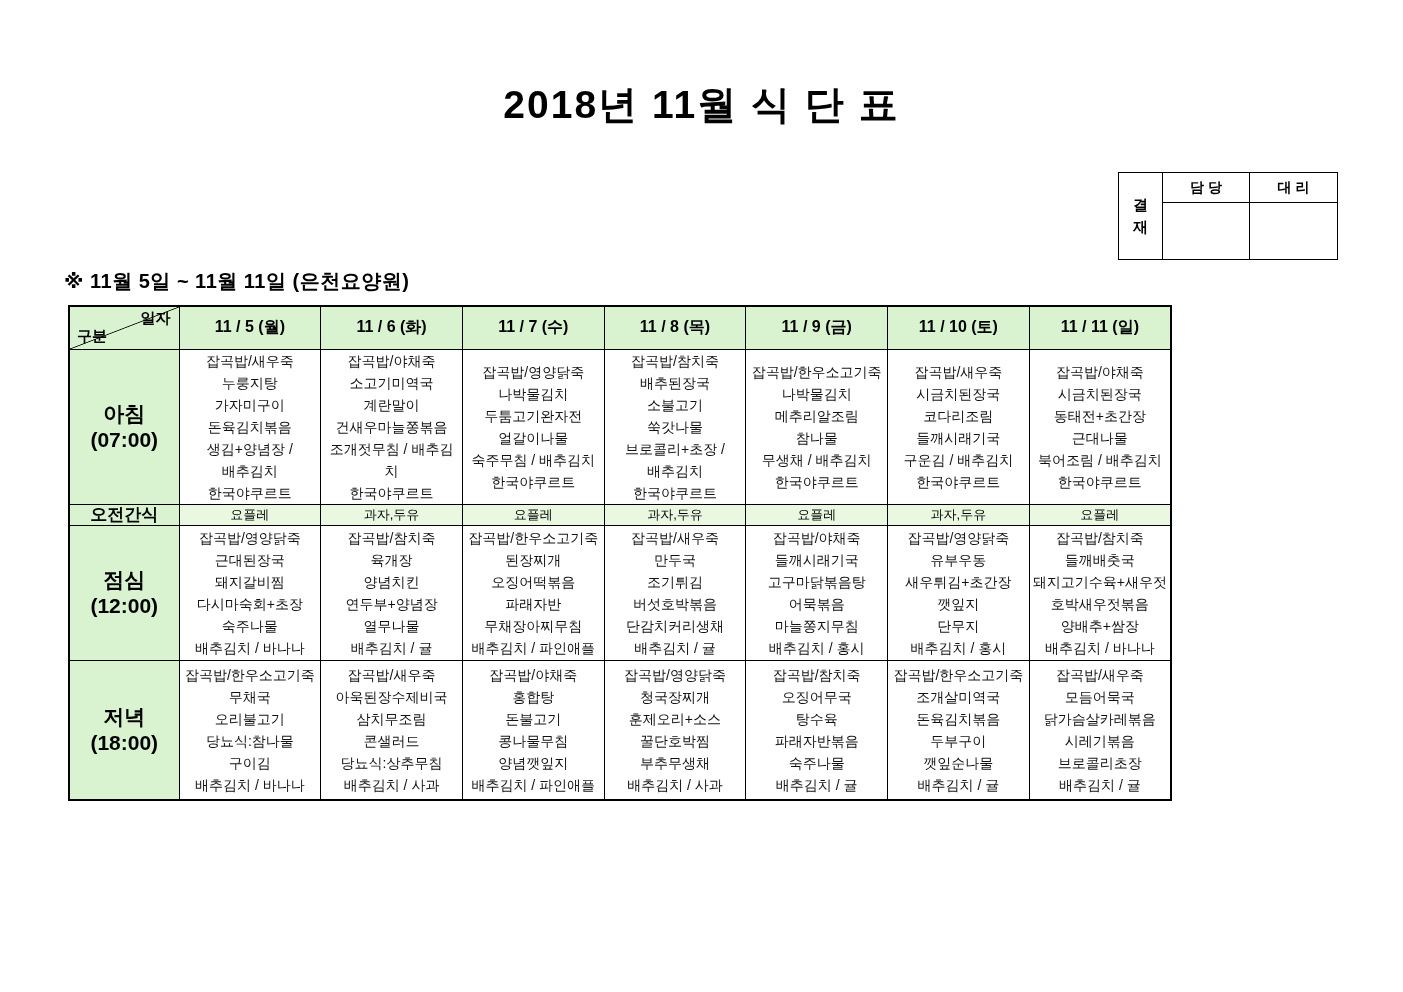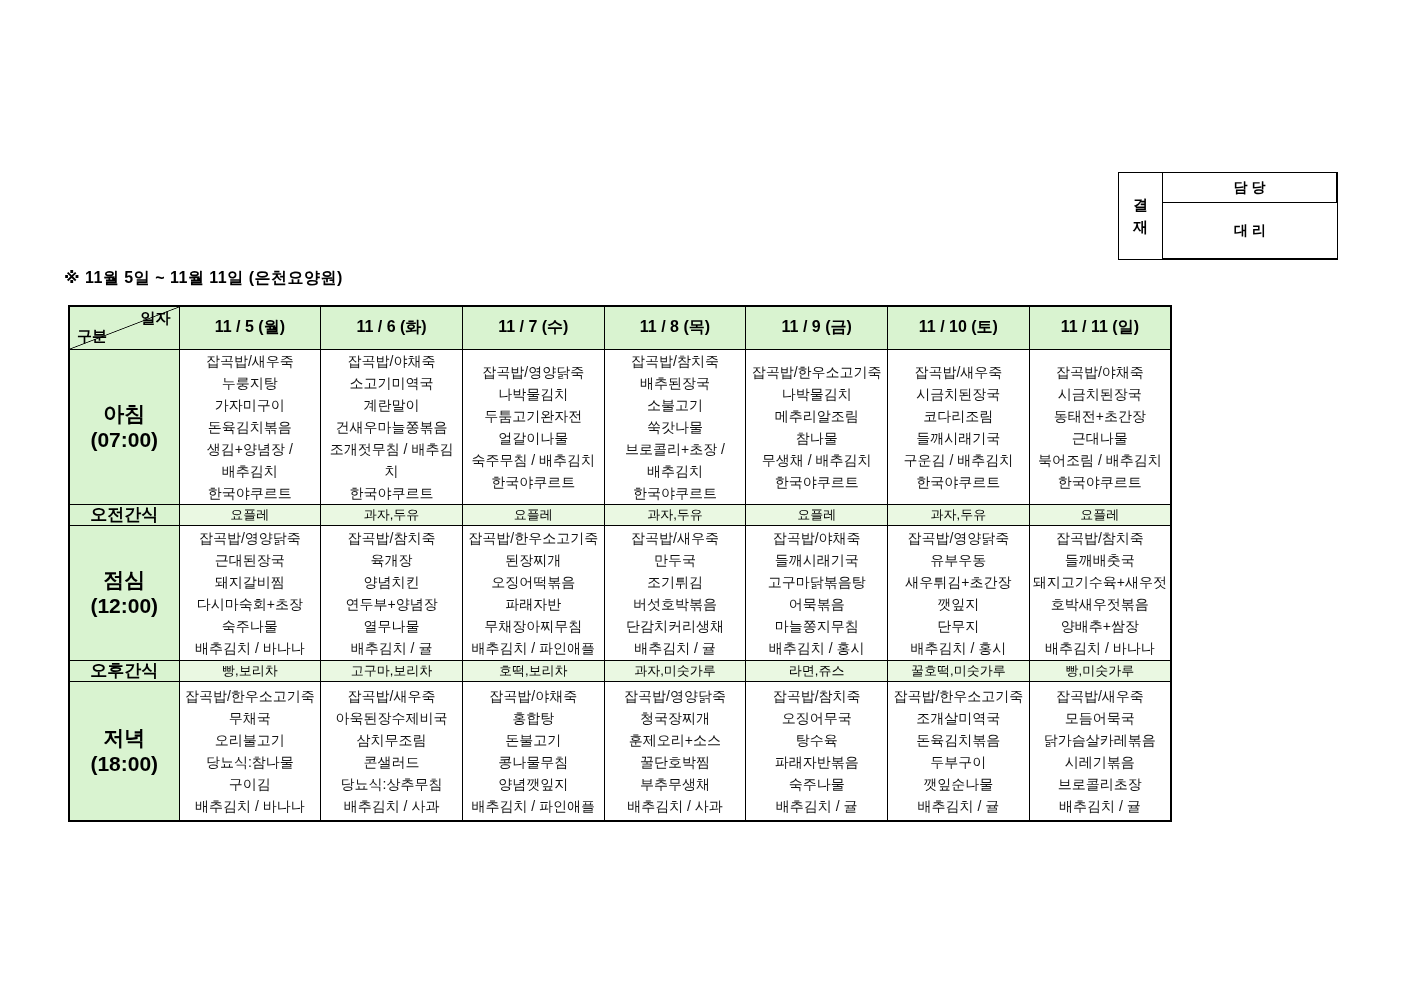--- a/index.html
+++ b/index.html
@@ -8,27 +8,27 @@
   .page { position:relative; width:1403px; height:992px; background:#fff; overflow:hidden; }
 
   .title { position:absolute; top:78px; left:0; width:100%; text-align:center;
     font-size:39px; font-weight:bold; letter-spacing:2px; }
 
   
   .approval { position:absolute; top:172px; left:1118px; width:220px; height:88px;
     border:1px solid #000; display:flex; }
   .ap-label { width:44px; border-right:1px solid #000; display:flex; flex-direction:column;
     align-items:center; justify-content:center; font-weight:bold; font-size:15px; line-height:22px; }
-  .ap-grid { flex:1; display:grid; grid-template-columns:1fr; grid-template-rows:30px 1fr;text-align:right; }
+  .ap-grid { flex:1; display:grid; grid-template-columns:1fr 1fr; grid-template-rows:30px 1fr;text-align:right; }
   .ap-head { border-bottom:1px solid #000; display:flex; align-items:center; justify-content:center;
     font-weight:bold; font-size:14px; }
   .ap-head:first-child, .ap-cell:nth-of-type(3) { border-right:1px solid #000; }
   .ap-cell.first { border-right:1px solid #000; }
 
-  .subtitle { position:absolute; top:268px; left:64px; font-size:16px; font-weight:bold; letter-spacing:0.5px; }
+  .subtitle { position:absolute; top:268px; left:64px; font-size:20px; font-weight:bold; letter-spacing:0.5px; }
 
   
   .menu-table-wrap { position:absolute; top:305px; left:68px; }
   table { border-collapse:collapse; table-layout:fixed; width:1104px; border:2px solid #000; }
   th, td { border:1px solid #000; text-align:center; vertical-align:middle; padding:0 2px; }
   thead tr { height:43px; }
   thead th { background:var(--green); font-size:16px; font-weight:bold; }
   th.corner { position:relative; background-color:var(--green);
     background-image:linear-gradient(to bottom right, transparent calc(50% - 0.8px), #000 50%, transparent calc(50% + 0.8px)); }
   th.corner .c-top { position:absolute; top:2px; right:8px; font-size:15px; font-weight:bold; }
@@ -44,20 +44,21 @@
   tr.meal td { background:#fff; font-size:14px; line-height:22px; color:#111; }
   tr.snack td { background:var(--green-light); font-size:13px; line-height:18px; }
 
   .notes { position:absolute; top:822px; left:62px; font-size:17.5px; font-weight:bold; line-height:27px; letter-spacing:0.2px; }
 </style>
 </head>
 <body>
 
 <div class="page">
 
+  <div class="title">2018년  11월  식  단  표</div>
 
   <div class="approval">
     <div class="ap-label">
       <span>결</span>
       <span>재</span>
     </div>
     <div class="ap-grid">
       <div class="ap-head" style="border-right:1px solid #000">담 당</div>
       <div class="ap-head">대 리</div>
       <div class="ap-cell first"></div>
@@ -226,32 +227,20 @@
             </td>
             <td>
               <div>잡곡밥/참치죽</div>
               <div>들깨배춧국</div>
               <div>돼지고기수육+새우젓</div>
               <div>호박새우젓볶음</div>
               <div>양배추+쌈장</div>
               <div>배추김치 / 바나나</div>
             </td>
           </tr>
-          <tr class="snack pm-snack">
-            <th>
-              <div>오후간식</div>
-            </th>
-            <td>빵,보리차</td>
-            <td>고구마,보리차</td>
-            <td>호떡,보리차</td>
-            <td>과자,미숫가루</td>
-            <td>라면,쥬스</td>
-            <td>꿀호떡,미숫가루</td>
-            <td>빵,미숫가루</td>
-          </tr>
           <tr class="meal dinner">
             <th>
               <div>저녁</div>
               <div>(18:00)</div>
             </th>
             <td>
               <div>잡곡밥/한우소고기죽</div>
               <div>무채국</div>
               <div>오리불고기</div>
               <div>당뇨식:참나물</div>

